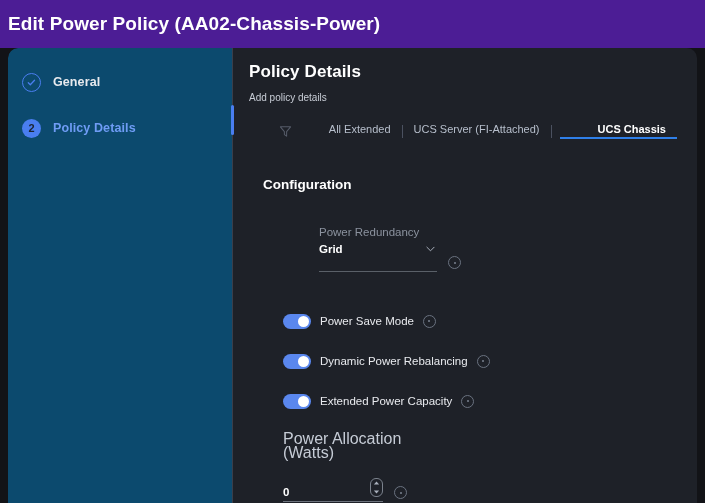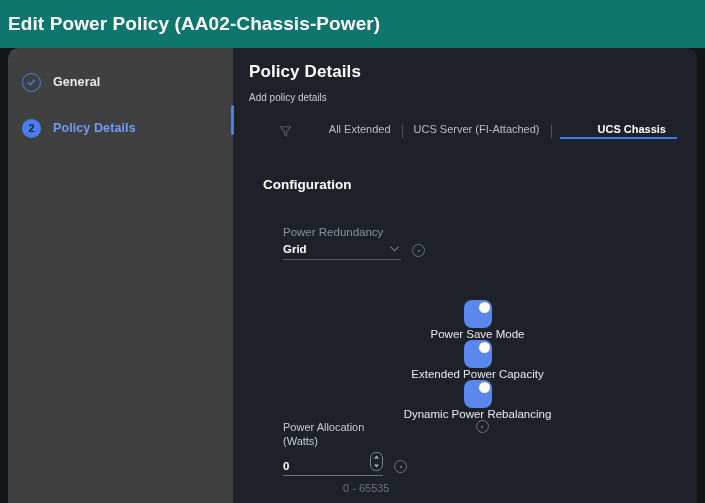--- a/index.html
+++ b/index.html
@@ -12,21 +12,21 @@
   }
   body {
     font-family: "Liberation Sans", sans-serif;
     color: #e8eaee;
     -webkit-font-smoothing: antialiased;
   }
 
   
   #window-header {
     height: 48px;
-    background: #0f766e;
+    background: #4c1d95;
     display: flex;
     align-items: center;
     padding: 0 0 0 8px;
     box-sizing: border-box;
   }
   #window-title {
     font-size: 19px;
     font-weight: bold;
     color: #ffffff;
     letter-spacing: .1px;
@@ -42,21 +42,21 @@
     background: #1e2128;
     border-top-left-radius: 10px;
     border-top-right-radius: 10px;
     display: flex;
     overflow: hidden;
   }
 
   
   #wizard-sidebar {
     width: 224px;
-    background: #404040;
+    background: #0c4a6e;
     border-top-left-radius: 10px;
     position: relative;
     flex: 0 0 224px;
     padding-top: 19px;
     box-sizing: border-box;
   }
   .step-item {
     display: flex;
     align-items: center;
     height: 30px;
@@ -190,21 +190,21 @@
   .field-label {
     font-size: 11.5px;
     color: #8b929e;
     margin-bottom: 5px;
   }
   .select-field {
     width: 118px;
     border-bottom: 1px solid #5a6068;
     display: flex;
     align-items: center;
-    padding-bottom: 4px;
+    padding-bottom: 16px;
     cursor: pointer;
   }
   .select-value {
     font-size: 11.5px;
     font-weight: bold;
     color: #ffffff;
     flex: 1 1 auto;
   }
   .chevron { margin-right: 2px; display:flex; align-items:center; }
 
@@ -227,21 +227,20 @@
   }
   .field-row { display: flex; align-items: flex-end; }
   .field-row .info-icon { margin-left: 11px; margin-bottom: 3px; }
 
   
   .toggle-row {
     display: flex;
     align-items: center;
     height: 18px;
     margin-bottom: 22px;
-    flex-direction: column;
   }
   .toggle {
     width: 28px;
     height: 15px;
     border-radius: 8px;
     background: #5a87ee;
     position: relative;
     flex: 0 0 28px;
     margin-right: 9px;
     cursor: pointer;
@@ -258,24 +257,24 @@
   .toggle-label {
     font-size: 11.5px;
     color: #e8eaee;
     margin-right: 9px;
     white-space: nowrap;
   }
 
   
   #power-allocation-block { margin-top: 6px; }
   #power-allocation-label {
-    font-size: 11px;
+    font-size: 16px;
     color: #c6ccd6;
     line-height: 14px;
-    margin-bottom: 4px;
+    margin-bottom: 18px;
   }
   .number-field {
     width: 100px;
     border-bottom: 1px solid #6d737d;
     display: flex;
     align-items: flex-end;
     padding-bottom: 3px;
   }
   .number-value {
     font-size: 11.5px;
@@ -347,21 +346,21 @@
       <span class="tab-sep"></span>
       <span class="tab">UCS Server (FI-Attached)</span>
       <span class="tab-sep"></span>
       <span class="tab active">UCS Chassis</span>
     </div>
 
     <h2 id="configuration-heading">Configuration</h2>
 
     <div id="config-body">
 
-      <div style="margin-top:34px;">
+      <div style="margin-top:34px;margin-left:36px;">
         <div class="field-label">Power Redundancy</div>
         <div class="field-row">
           <div class="select-field">
             <span class="select-value">Grid</span>
             <span class="chevron">
               <svg width="9" height="6" viewBox="0 0 10 6">
                 <polyline points="1,1 5,5 9,1" fill="none" stroke="#aab1bd" stroke-width="1.1" stroke-linecap="round" stroke-linejoin="round"></polyline>
               </svg>
             </span>
           </div>
@@ -380,31 +379,31 @@
           <span class="toggle-label">Power Save Mode</span>
           <span class="info-icon">
               <span class="dot"></span>
             </span>
         </div>
 
         <div class="toggle-row">
           <span class="toggle">
               <span class="knob"></span>
             </span>
-          <span class="toggle-label">Extended Power Capacity</span>
+          <span class="toggle-label">Dynamic Power Rebalancing</span>
           <span class="info-icon">
               <span class="dot"></span>
             </span>
         </div>
 
         <div class="toggle-row">
           <span class="toggle">
               <span class="knob"></span>
             </span>
-          <span class="toggle-label">Dynamic Power Rebalancing</span>
+          <span class="toggle-label">Extended Power Capacity</span>
           <span class="info-icon">
               <span class="dot"></span>
             </span>
         </div>
       </div>
 
       <div id="power-allocation-block">
         <div id="power-allocation-label">
           <div>Power Allocation</div>
           <div>(Watts)</div>

